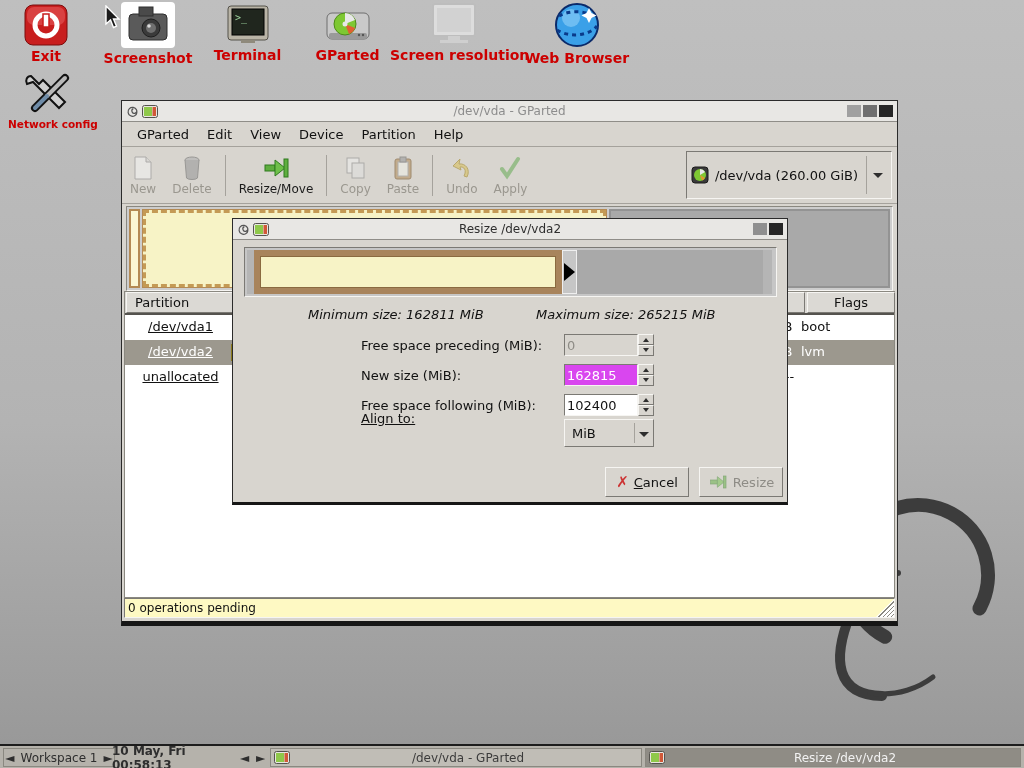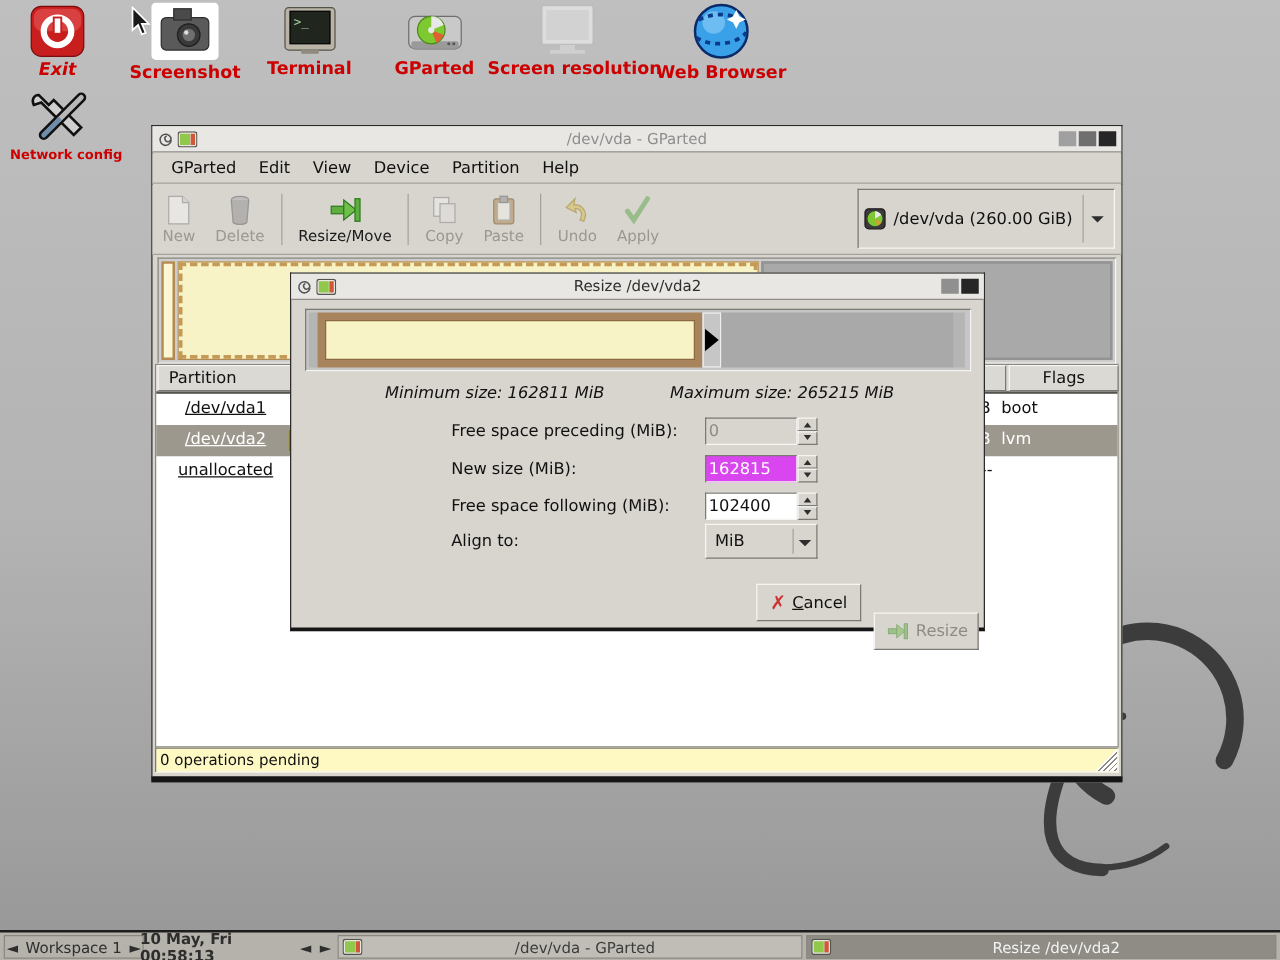--- a/index.html
+++ b/index.html
@@ -8,21 +8,21 @@
     font-family:"DejaVu Sans", sans-serif;
     background:linear-gradient(#bfbfbf, #b3b3b3 55%, #979797);
     position:relative;
   }
   .abs { position:absolute; }
 
   
   .dicon { position:absolute; text-align:center; }
   .dicon .lbl { color:#cc0000; font-weight:bold; font-size:14px; white-space:nowrap; display:block; margin-top:2px; }
   .dicon svg { display:block; margin:0 auto; }
-  .di-exit{ left:14px; top:4px; width:64px;font-style:italic; }
+  .di-exit{ left:14px; top:4px; width:64px; }
   .di-shot{ left:100px; top:2px; width:96px; }
   .di-term{ left:205px; top:5px; width:85px; }
   .di-gp  { left:310px; top:7px; width:75px; }
   .di-res { left:390px; top:3px; width:128px; }
   .di-web { left:522px; top:2px; width:110px; }
   .di-net { left:8px; top:70px; width:80px; }
   .di-net .lbl { font-size:10.5px; }
 
   
   #swirl { left:770px; top:455px; z-index:0; }
@@ -120,21 +120,21 @@
   #alignbox { position:absolute; left:331px; top:200px; width:90px; height:28px;
     border:1px solid; border-color:#f6f5f2 #7b7974 #7b7974 #f6f5f2; background:#d8d5cf;
     display:flex; align-items:center; font-size:13px; color:#111; }
   #alignbox .aval { flex:1; padding-left:7px; }
   #alignbox .dsep { width:1px; background:#a5a29c; align-self:stretch; margin:3px 0; }
 
   .dlgbtn { position:absolute; top:248px; height:30px;
     border:1px solid; border-color:#f6f5f2 #7b7974 #7b7974 #f6f5f2; background:#d8d5cf;
     display:flex; align-items:center; justify-content:center; gap:5px; font-size:13px; color:#111; }
   #cancelbtn { left:372px; width:84px; }
-  #resizebtn { left:466px; width:84px; color:#8e8c86;margin-top:23px; }
+  #resizebtn { left:466px; width:84px; color:#8e8c86; }
   .xicon { color:#cc3333; font-weight:bold; font-size:15px; line-height:1; }
 
   
   #taskbar { left:0; bottom:0; width:1024px; height:24px; background:#b5b2ab;
     border-top:2px solid #1d1d1d; z-index:5; font-size:12px; color:#2e2e2e; }
   .tb-item { position:absolute; top:2px; height:19px; display:flex; align-items:center; }
   #ws { left:3px; width:112px; border:1px solid #8a8880; justify-content:center; gap:6px; }
   #clock { left:112px; width:116px; justify-content:flex-end;font-weight:bold; }
   .pagerbtn { width:15px; justify-content:center; }
   #pg1{ left:237px; } #pg2{ left:253px; }
@@ -432,21 +432,21 @@
   <input class="entry" style="top: 175px;" value="102400">
   <div class="spin" style="top:175px;">
     <div class="sb">
         <div class="tri-up"></div>
       </div>
     <div class="sb">
         <div class="tri-dn"></div>
       </div>
   </div>
 
-  <span class="frm-label" style="top:207px;">Align to:</span>
+  <span class="frm-label" style="top:192px;text-decoration:underline;">Align to:</span>
   <div id="alignbox">
     <span class="aval">MiB</span>
     <div class="dsep"></div>
     <div class="darrow" style="margin-top:8px;"></div>
   </div>
 
   <div class="dlgbtn" id="cancelbtn">
     <span class="xicon">✗</span>
     <span><u>C</u><span>ancel</span></span>
   </div>

